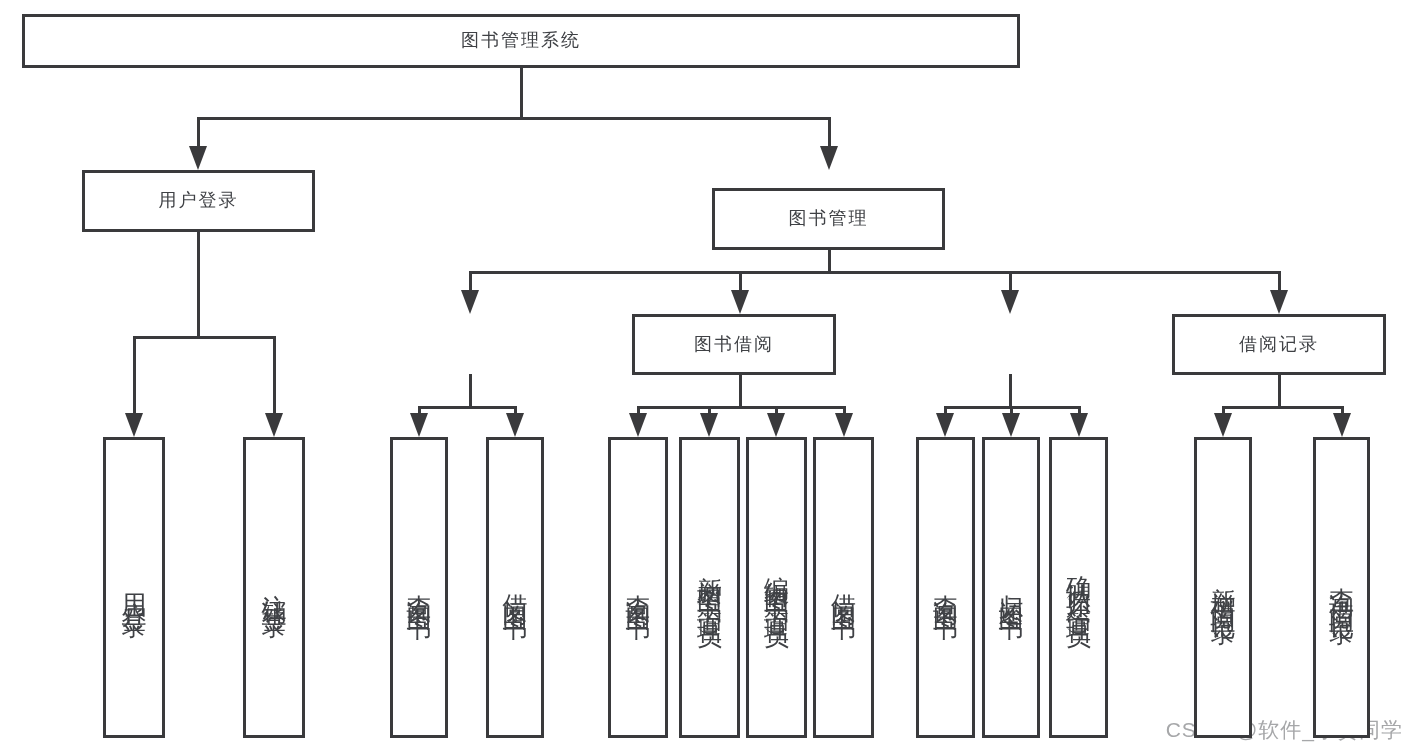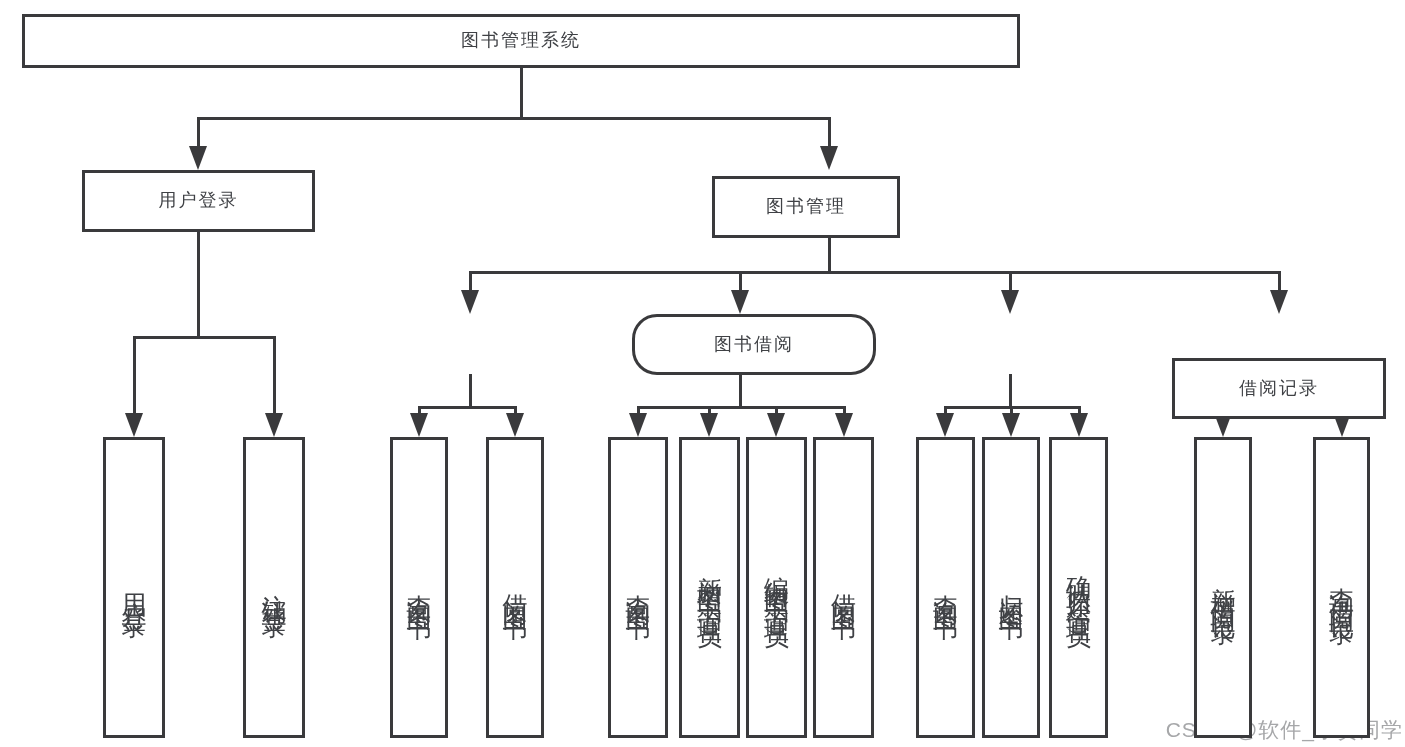--- a/index.html
+++ b/index.html
@@ -95,23 +95,23 @@
     <div class="arrow" style="left: 700px; top: 413px;"></div>
     <div class="arrow" style="left: 767px; top: 413px;"></div>
     <div class="arrow" style="left: 835px; top: 413px;"></div>
     <div class="arrow" style="left: 936px; top: 413px;"></div>
     <div class="arrow" style="left: 1002px; top: 413px;"></div>
     <div class="arrow" style="left: 1070px; top: 413px;"></div>
     <div class="arrow" style="left: 1214px; top: 413px;"></div>
     <div class="arrow" style="left: 1333px; top: 413px;"></div>
     <div class="node h" style="left: 22px; top: 14px; width: 998px; height: 54px;">图书管理系统</div>
     <div class="node h" style="left: 82px; top: 170px; width: 233px; height: 62px;">用户登录</div>
-    <div class="node h" style="left: 712px; top: 176px; width: 188px; height: 62px;">图书管理</div>
-    <div class="node h" style="left: 632px; top: 314px; width: 244px; height: 61px; border-radius: 25px;">图书借阅</div>
-    <div class="node h" style="left: 1172px; top: 314px; width: 214px; height: 61px; margin-top: 44px;">借阅记录</div>
+    <div class="node h" style="left: 712px; top: 188px; width: 233px; height: 62px;">图书管理</div>
+    <div class="node h" style="left: 632px; top: 314px; width: 204px; height: 61px;">图书借阅</div>
+    <div class="node h" style="left: 1172px; top: 314px; width: 214px; height: 61px;">借阅记录</div>
     <div class="node v" style="left: 103px; top: 437px; width: 62px; height: 301px;">用户登录</div>
     <div class="node v" style="left: 243px; top: 437px; width: 62px; height: 301px;">注销登录</div>
     <div class="node v" style="left: 390px; top: 437px; width: 58px; height: 301px;">查询图书</div>
     <div class="node v" style="left: 486px; top: 437px; width: 58px; height: 301px;">借阅图书</div>
     <div class="node v" style="left: 608px; top: 437px; width: 60px; height: 301px;">查询图书</div>
     <div class="node v" style="left: 679px; top: 437px; width: 61px; height: 301px;">新增图书（管理员）</div>
     <div class="node v" style="left: 746px; top: 437px; width: 61px; height: 301px;">编辑图书（管理员）</div>
     <div class="node v" style="left: 813px; top: 437px; width: 61px; height: 301px;">借阅图书</div>
     <div class="node v" style="left: 916px; top: 437px; width: 59px; height: 301px;">查询图书</div>
     <div class="node v" style="left: 982px; top: 437px; width: 58px; height: 301px;">归还图书</div>

